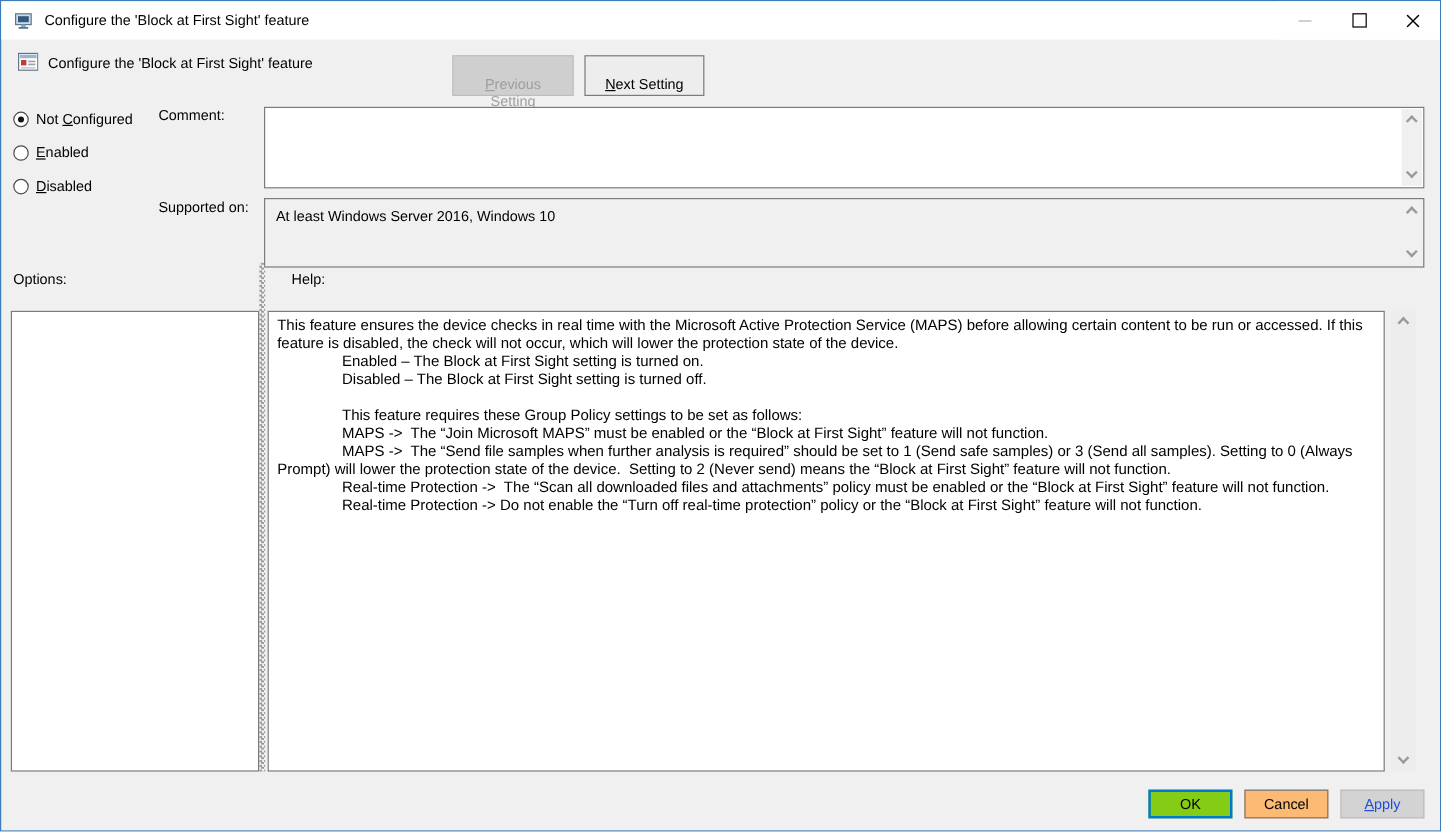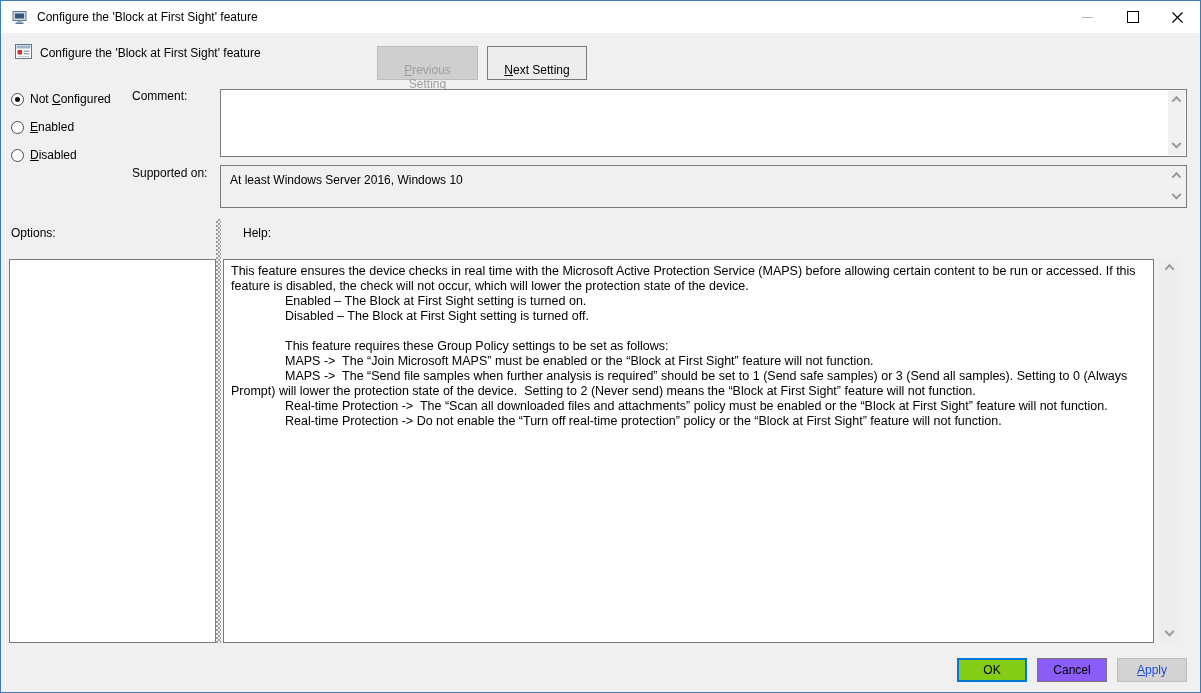--- a/index.html
+++ b/index.html
@@ -31,21 +31,21 @@
   .radio.selected::after{content:"";position:absolute;left:3px;top:3px;width:5px;height:5px;border-radius:50%;background:#111;}
   
   .lbl{white-space:nowrap;}
   .comment-label{position:absolute;left:131px;top:88px;}
   .supported-label{position:absolute;left:131px;top:165px;}
   .options-label{position:absolute;left:10px;top:225px;}
   .help-label{position:absolute;left:242px;top:225px;}
   
   .comment-box{position:absolute;left:219px;top:88px;width:967px;height:68px;background:#fff;
     border:1px solid #7b7b7b;box-sizing:border-box;}
-  .supported-box{position:absolute;left:219px;top:164px;width:967px;height:43px;background:#f0f0f0;
+  .supported-box{position:absolute;left:219px;top:164px;width:967px;height:58px;background:#f0f0f0;
     border:1px solid #7b7b7b;box-sizing:border-box;}
   .supported-value{position:absolute;left:9px;top:7px;right:22px;}
   .options-box{position:absolute;left:8px;top:258px;width:207px;height:384px;background:#fff;
     border:1px solid #7b7b7b;box-sizing:border-box;}
   .help-box{position:absolute;left:222px;top:258px;width:931px;height:384px;background:#fff;
     border:1px solid #7b7b7b;box-sizing:border-box;padding:4px 8px 4px 7px;overflow:hidden;
     font-size:12.5px;line-height:15px;}
   .hp{white-space:pre-wrap;}
   .hp.indent{text-indent:54px;}
   
@@ -57,21 +57,21 @@
   .help-scrollbar{position:absolute;left:1158px;top:258px;width:21px;height:384px;background:#ededed;
     display:flex;flex-direction:column;justify-content:space-between;align-items:center;}
   .sb-btn{width:100%;height:17px;display:flex;align-items:center;justify-content:center;background:transparent;border:none;padding:0;}
   .chev{width:7px;height:7px;border:solid #9a9a9a;box-sizing:border-box;}
   .chev-up{border-width:2px 2px 0 0;transform:rotate(-45deg) translate(-1px,1px);}
   .chev-down{border-width:2px 2px 0 0;transform:rotate(135deg) translate(-2px,2px);}
   
   .ftr-btn{position:absolute;top:657px;width:70px;height:24px;box-sizing:border-box;text-align:center;
     font-family:"Liberation Sans",sans-serif;font-size:12px;padding:0;}
   .btn-ok{left:956px;background:#84cc16;border:2px solid #0078d7;color:#000;}
-  .btn-cancel{left:1036px;background:#8b5cf6;border:1px solid #757575;color:#000;}
+  .btn-cancel{left:1036px;background:#fdba74;border:1px solid #757575;color:#000;}
   .btn-apply{left:1116px;background:#d3d3d3;border:1px solid #bcbcbc;color:#1d4ed8;}
   .ul{text-decoration:underline;}
 </style>
 </head>
 <body>
 
 <div class="window">
 
   <div class="titlebar">
     <span class="titlebar-icon">

